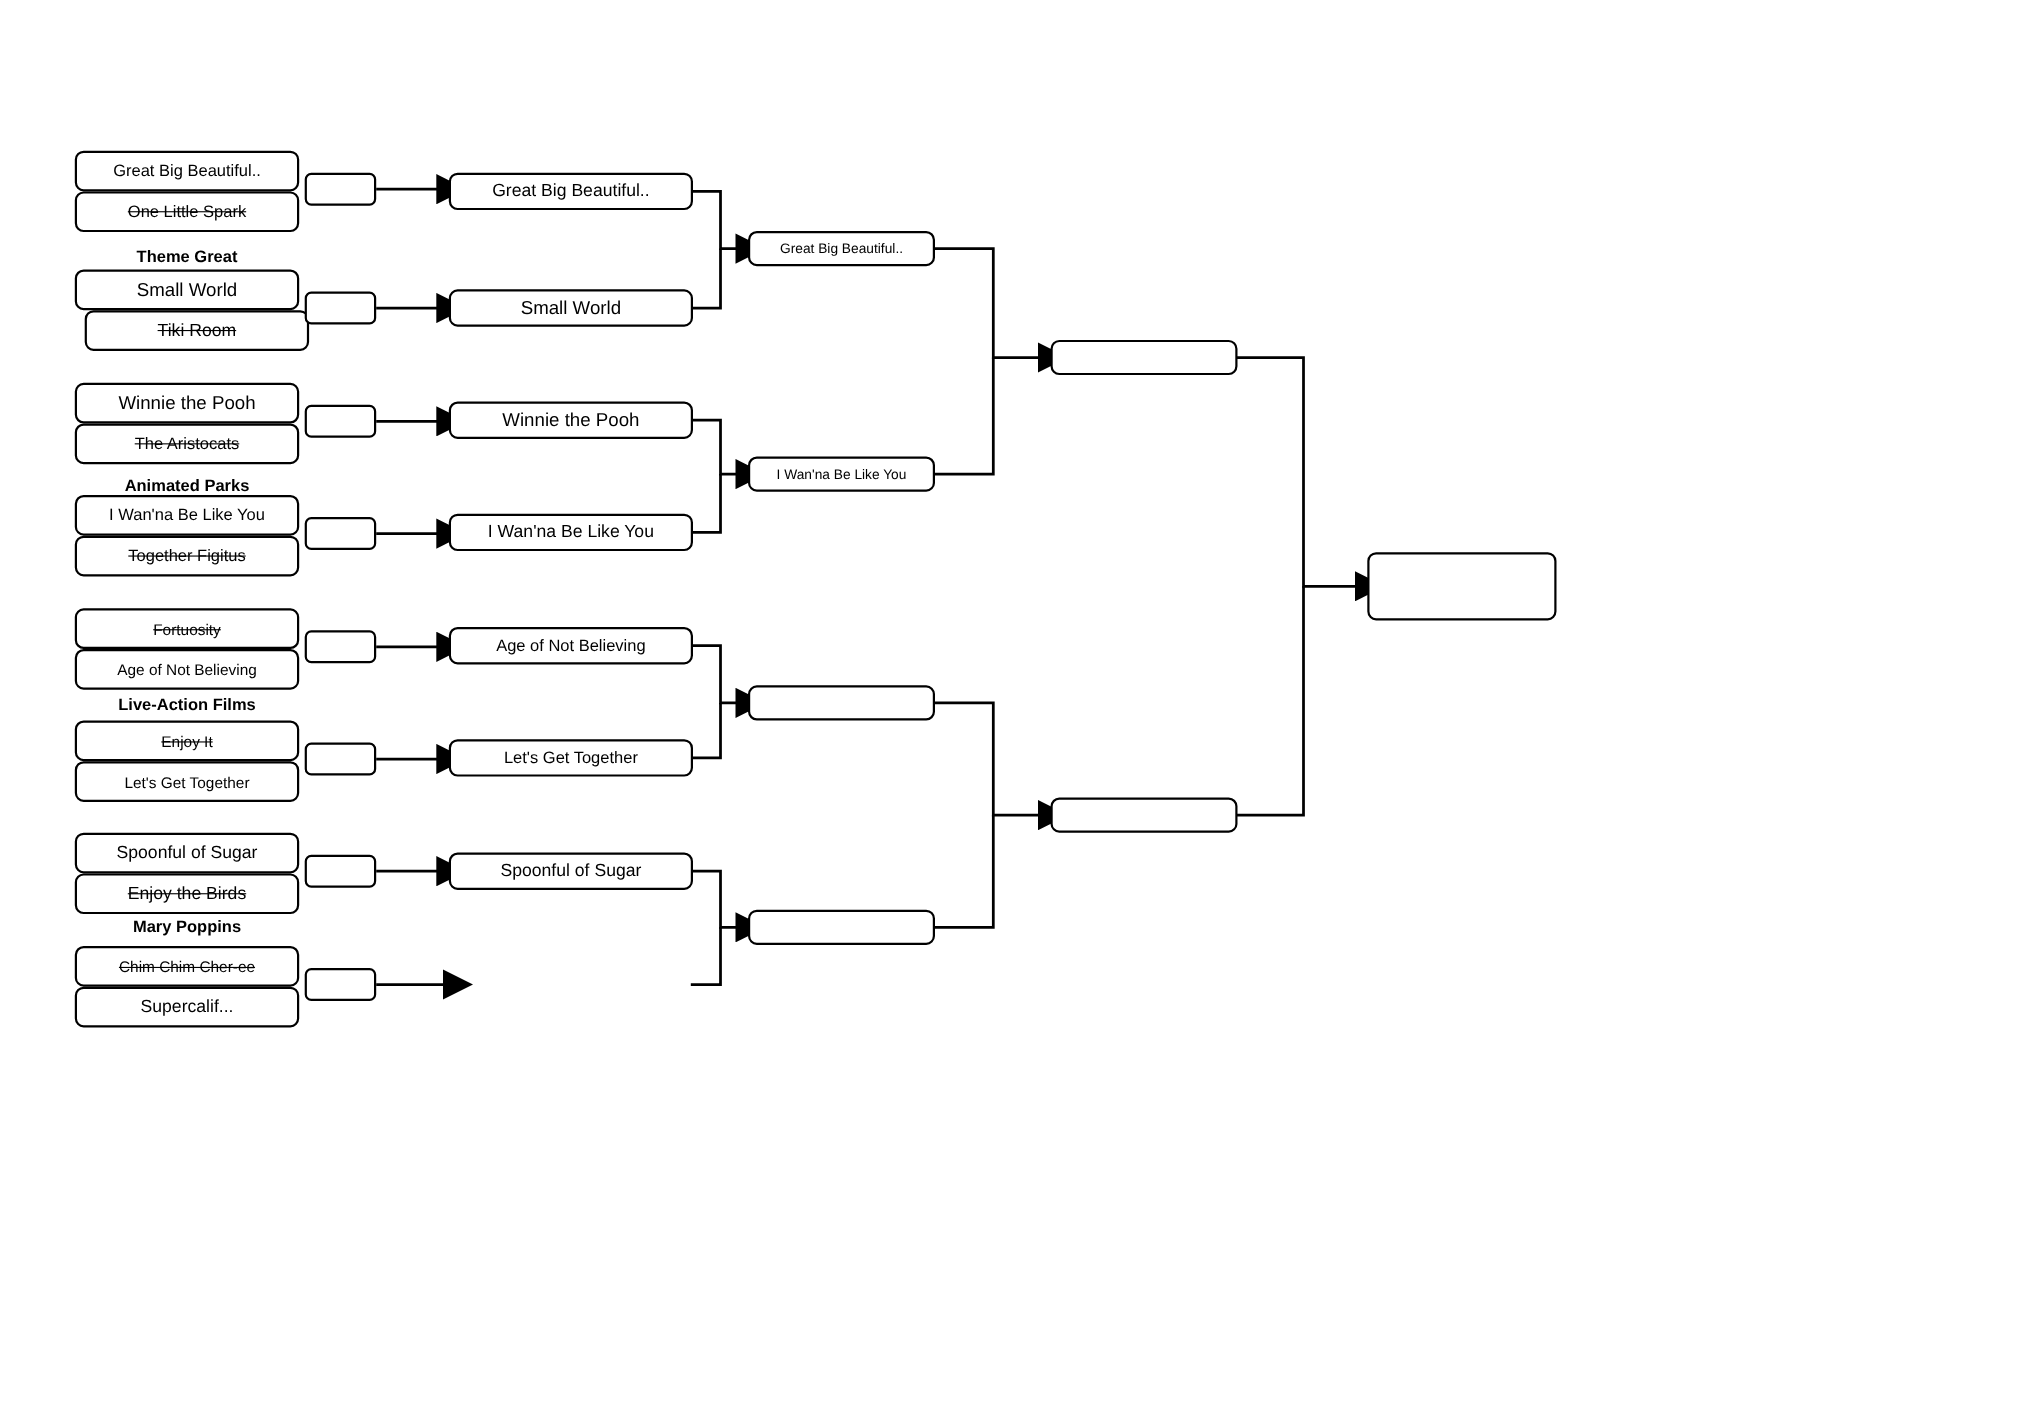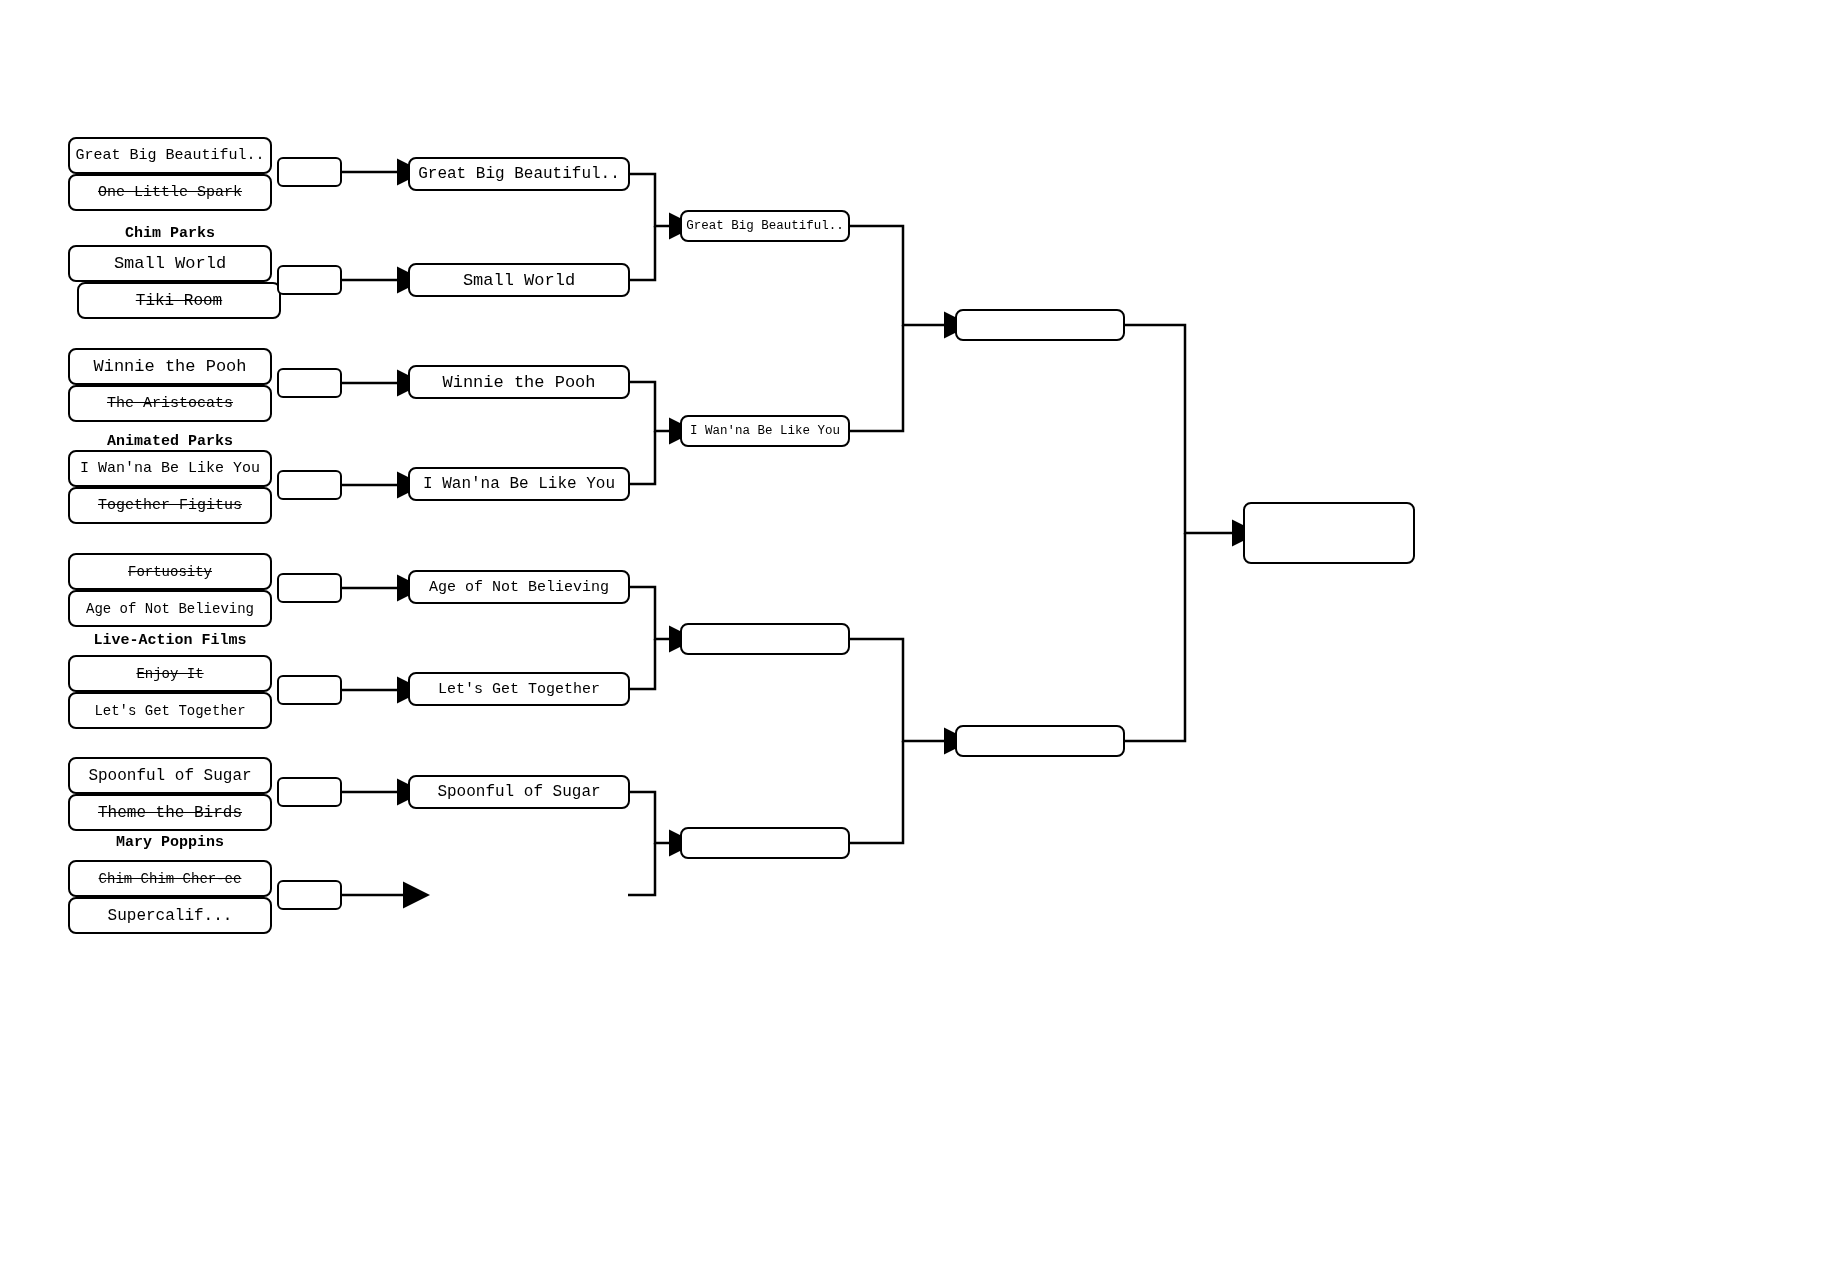--- a/index.html
+++ b/index.html
@@ -1,17 +1,17 @@
 <!DOCTYPE html>
 <html><head>
 <meta charset="utf-8">
 <style>
   html,body{margin:0;padding:0;background:#fff;}
   #canvas{position:relative;width:1696px;height:1280px;background:#fff;
-          font-family:Liberation Mono, monospace;color:#000;overflow:hidden;}
+          font-family:Liberation Sans, sans-serif;color:#000;overflow:hidden;}
   .box{position:absolute;box-sizing:border-box;background:#fff;border:2.5px solid #000;
        border-radius:8px;display:flex;align-items:center;justify-content:center;
        text-align:center;white-space:nowrap;overflow:hidden;}
   .connector{border-radius:6px;}
   .category{position:absolute;box-sizing:border-box;display:flex;align-items:center;
             justify-content:center;font-weight:bold;font-size:15px;}
   .strike{text-decoration:line-through;}
   #wires{position:absolute;left:0;top:0;pointer-events:none;}
 </style>
 </head>
@@ -83,21 +83,21 @@
     <div class="box" style="left: 68px; top: 655px; width: 204px; height: 37px; font-size: 14px; align-items: center;">
       <span class="strike">Enjoy It</span>
     </div>
     <div class="box" style="left: 68px; top: 692px; width: 204px; height: 37px; font-size: 14px;">
       <span>Let's Get Together</span>
     </div>
     <div class="box" style="left: 68px; top: 757px; width: 204px; height: 37px; font-size: 16px;">
       <span>Spoonful of Sugar</span>
     </div>
     <div class="box" style="left: 68px; top: 794px; width: 204px; height: 37px; font-size: 16px;">
-      <span class="strike">Theme the Birds</span>
+      <span class="strike">Enjoy the Birds</span>
     </div>
     <div class="box" style="left: 68px; top: 860px; width: 204px; height: 37px; font-size: 14px;">
       <span class="strike">Chim Chim Cher-ee</span>
     </div>
     <div class="box" style="left: 68px; top: 897px; width: 204px; height: 37px; font-size: 16px;">
       <span>Supercalif...</span>
     </div>
     <div class="box" style="left: 408px; top: 157px; width: 222px; height: 34px; font-size: 16px;">
       <span>Great Big Beautiful..</span>
     </div>
@@ -141,17 +141,17 @@
       <span></span>
     </div>
     <div class="box connector" style="left: 277px; top: 157px; width: 65px; height: 30px;"></div>
     <div class="box connector" style="left: 277px; top: 265px; width: 65px; height: 30px;"></div>
     <div class="box connector" style="left: 277px; top: 368px; width: 65px; height: 30px;"></div>
     <div class="box connector" style="left: 277px; top: 470px; width: 65px; height: 30px;"></div>
     <div class="box connector" style="left: 277px; top: 573px; width: 65px; height: 30px;"></div>
     <div class="box connector" style="left: 277px; top: 675px; width: 65px; height: 30px;"></div>
     <div class="box connector" style="left: 277px; top: 777px; width: 65px; height: 30px;"></div>
     <div class="box connector" style="left: 277px; top: 880px; width: 65px; height: 30px;"></div>
-    <div class="category" style="left: 68px; top: 222px; width: 204px; height: 22px;">Chim Parks</div>
+    <div class="category" style="left: 68px; top: 222px; width: 204px; height: 22px;">Theme Great</div>
     <div class="category" style="left: 68px; top: 430px; width: 204px; height: 22px;">Animated Parks</div>
     <div class="category" style="left: 68px; top: 629px; width: 204px; height: 22px;">Live-Action Films</div>
     <div class="category" style="left: 68px; top: 831px; width: 204px; height: 22px;">Mary Poppins</div>
   </div>
 
 </body></html>

